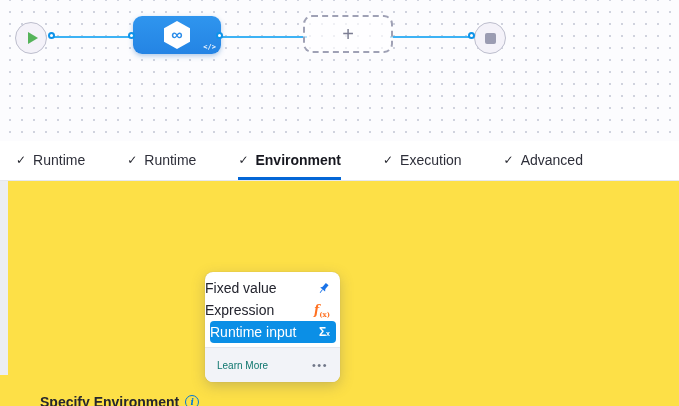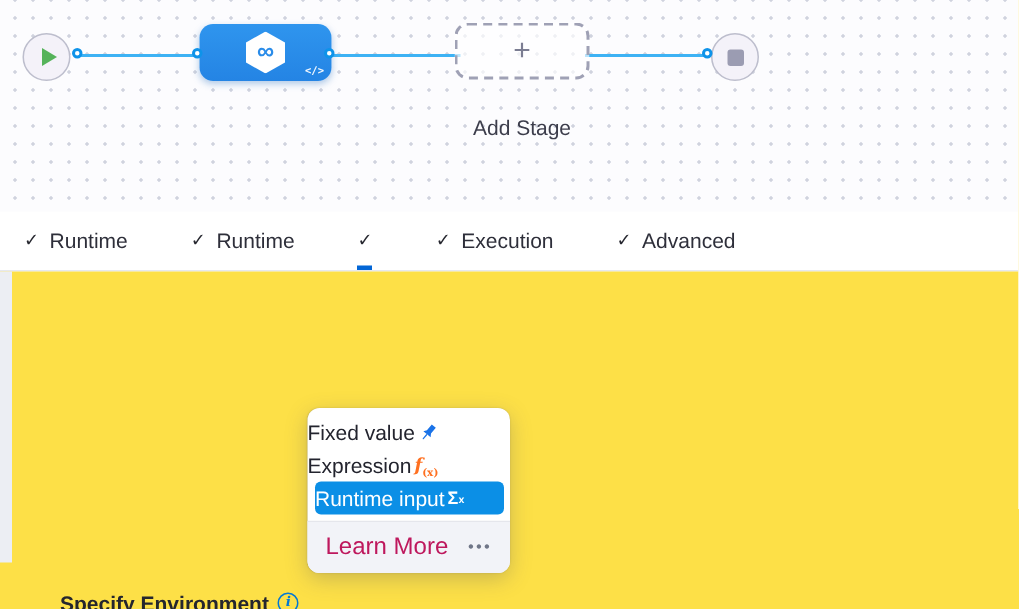--- a/index.html
+++ b/index.html
@@ -106,40 +106,40 @@
   .sigma-btn sup, .menu-sigma sup { font-size: 7px; font-weight: 700; line-height: 1; margin-top: 8px; }
 
   
   .dropdown {
     position: absolute; left: 205px; top: 272px; width: 135px; z-index: 10;
     background: #ffffff; border-radius: 8px;
     box-shadow: 0 4px 14px rgba(76, 78, 100, 0.28), 0 0 1px rgba(76,78,100,0.3);
   }
   .dd-items { padding: 5px 0 4px; }
   .dd-row {
-    height: 22px; display: flex; align-items: center; justify-content: flex-start;
+    height: 22px; display: flex; align-items: center; justify-content: space-between;
     gap: 2px; padding-right: 10px; font-size: 14px; color: #23242e; cursor: pointer;
   }
   .dd-row.selected {
     margin: 0 4px 0 5px; padding-right: 6px;
     background: #0b8fe6; border-radius: 4px; color: #ffffff;
   }
   .menu-sigma { font-size: 12px; font-weight: 700; color: #ffffff; display: flex; align-items: flex-start; line-height: 20px; }
   .menu-fx {
     color: #ff7020; font-size: 12px; font-style: italic; font-weight: 700;
     font-family: "DejaVu Serif", serif; display: flex; align-items: flex-end; line-height: 1;
   }
   .menu-fx .sub { font-size: 7px; font-style: normal; margin-bottom: -2px; }
   .pin-icon { display: inline-flex; }
   .dd-footer {
     height: 35px; background: #f2f3f8; border-top: 1px solid #e5e6ec;
     border-radius: 0 0 8px 8px; display: flex; align-items: center;
     justify-content: space-between; padding: 0 12px;
   }
-  .learn-more { font-size: 16px; color: #be185d; cursor: pointer; }
+  .learn-more { font-size: 10px; color: #0f766e; cursor: pointer; }
   .dd-dots { color: #707688; font-size: 11px; letter-spacing: 1.5px; cursor: pointer; }
 </style>
 </head>
 <body>
 
 <div class="app">
 
   <div class="canvas">
     <div class="edge e1"></div>
     <div class="edge e2"></div>
@@ -162,34 +162,34 @@
 
     <div class="round-node end-node">
       <span class="stop-sq"></span>
     </div>
 
     <span class="port p1"></span>
     <span class="port p2"></span>
     <span class="port p3"></span>
     <span class="port p4"></span>
 
-    <div class="node-label addstage">Add Stage</div>
   </div>
 
   <div class="tabbar">
     <div class="tab">
       <span class="check">✓</span>
       <span>Runtime</span>
     </div>
     <div class="tab">
       <span class="check">✓</span>
       <span>Runtime</span>
     </div>
     <div class="tab active">
       <span class="check">✓</span>
+      <span>Environment</span>
     </div>
     <div class="tab">
       <span class="check">✓</span>
       <span>Execution</span>
     </div>
     <div class="tab">
       <span class="check">✓</span>
       <span>Advanced</span>
     </div>
   </div>

